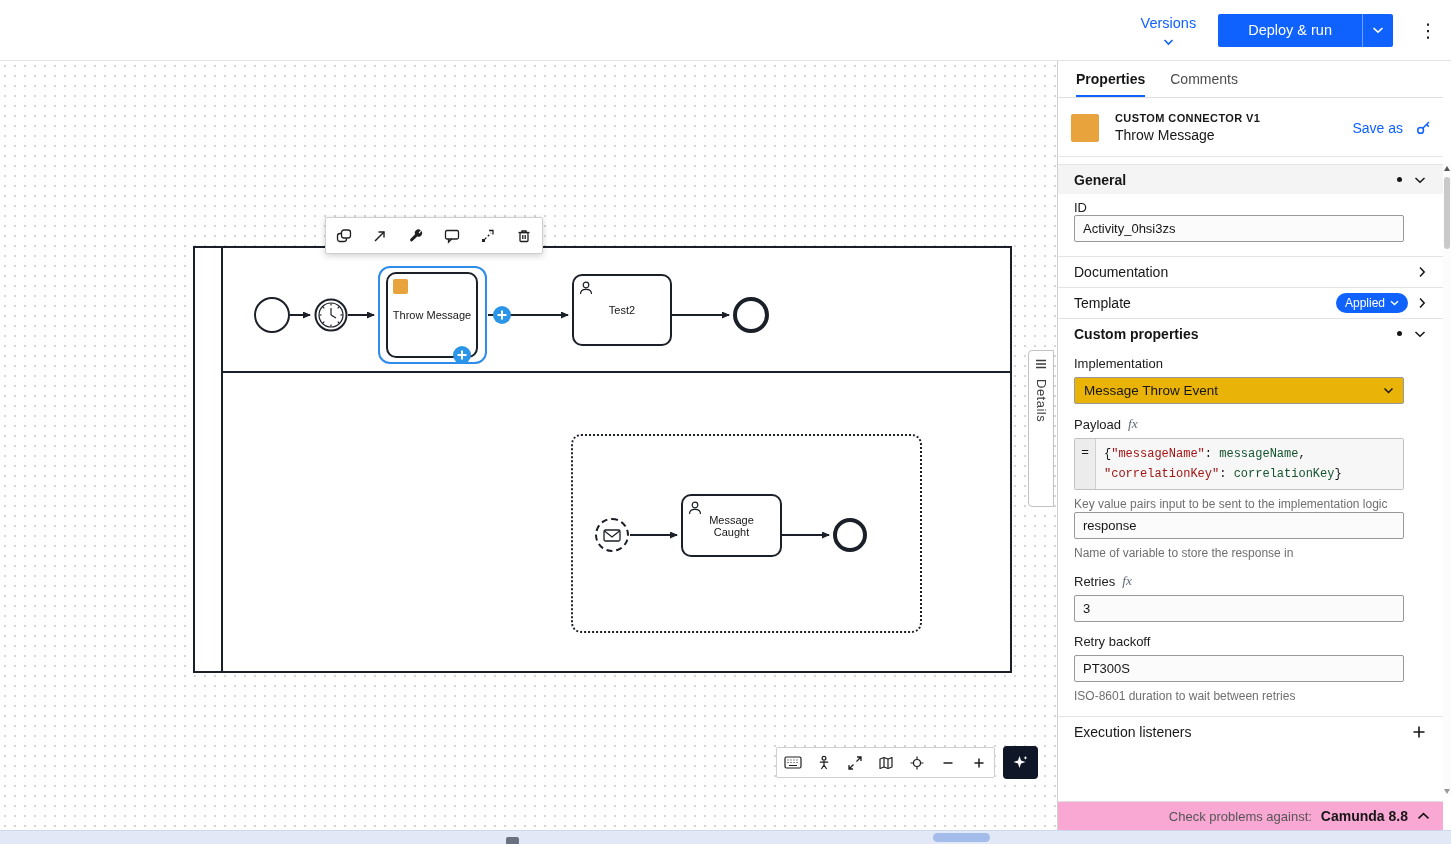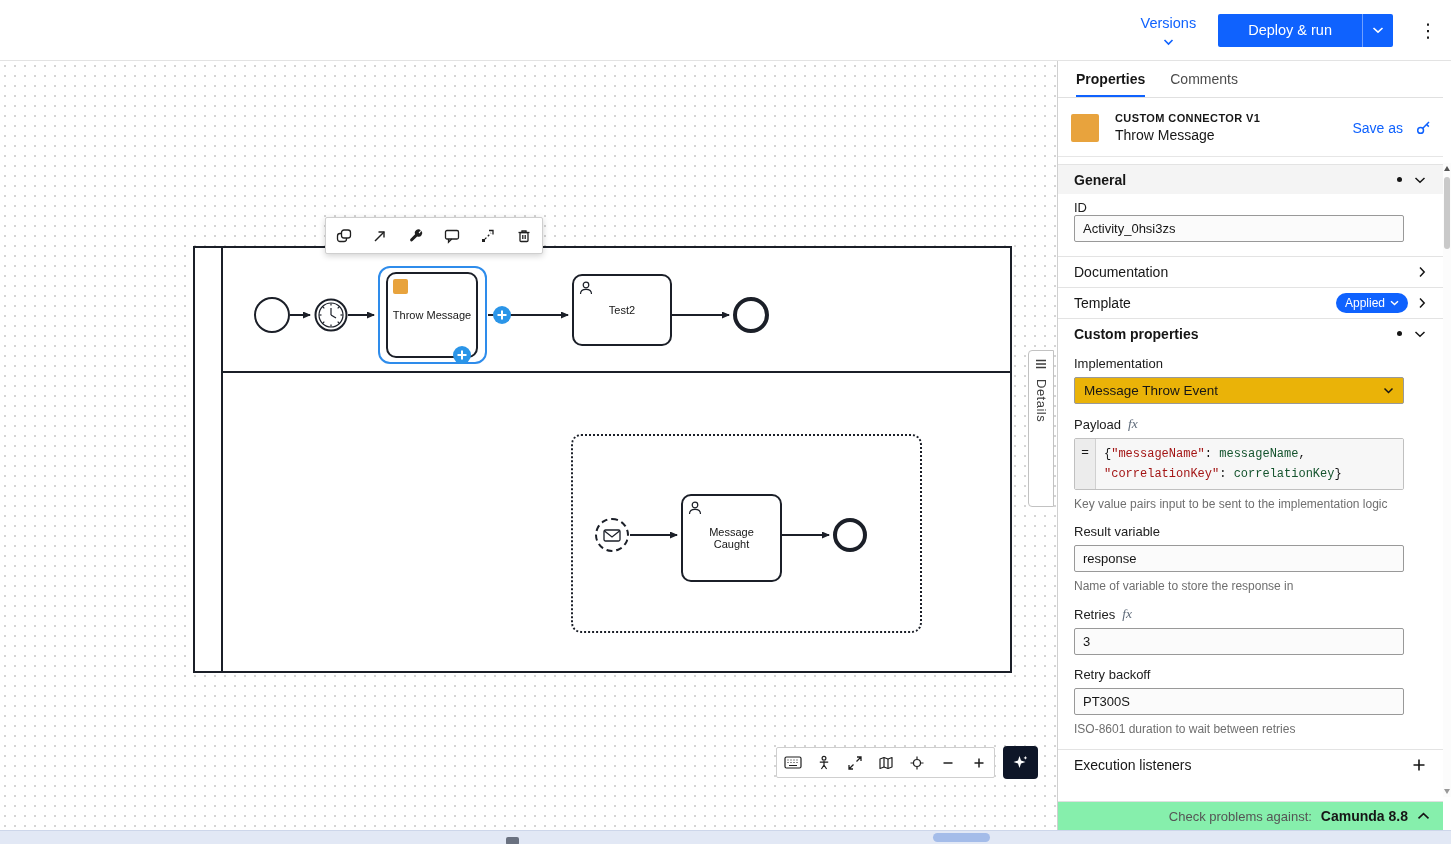--- a/index.html
+++ b/index.html
@@ -99,21 +99,21 @@
     cursor:pointer; }
   .feel-editor { display:flex; width:330px; border:1px solid #c0c0c0; border-radius:2px; overflow:hidden; }
   .feel-gutter { width:21px; background:#ececec; border-right:1px solid #d0d0d0; font-size:13px;
     display:flex; justify-content:center; padding-top:5px; }
   .feel-code { flex:1; background:#f7f7f7; padding:5px 8px;
     font-family:"Liberation Mono", monospace; font-size:12px; line-height:20px; }
   .code-line { white-space:pre; }
   .tok.p { color:#161616; } .tok.k { color:#a31515; } .tok.v { color:#14532d; }
   .help { font-size:12px; color:#6f6f6f; line-height:16px; margin-top:6px; width:330px; }
   .plus-btn { background:none; border:none; cursor:pointer; display:flex; align-items:center; }
-  .panel-footer { position:absolute; left:0; right:0; bottom:0; height:29px; background:#86efac;
+  .panel-footer { position:absolute; left:0; right:0; bottom:0; height:29px; background:#f9a8d4;
     border-top:1px solid #e0e0e0; display:flex; align-items:center; justify-content:flex-end;
     gap:9px; padding:0 13px; }
   .check-label { font-size:13px; color:#555; }
   .engine { font-size:14px; font-weight:bold; cursor:pointer; }
 
   
   .v-scrollbar { position:absolute; left:1443px; top:163px; width:8px; height:634px; background:#fcfcfc; }
   .v-thumb { position:absolute; left:1px; top:14px; width:6px; height:72px; background:#c9c9c9;
     border-radius:3px; cursor:pointer; }
   .arr { position:absolute; left:1px; width:0; height:0; border-left:3px solid transparent;
@@ -228,21 +228,21 @@
 
     <div class="bpmn-event end" style="left:733px; top:236px; width:36px; height:36px;"></div>
 
     <div class="bpmn-event dashed" style="left:595px; top:457px; width:34px; height:34px;">
       <svg width="18" height="13">
         <rect x="1" y="1" width="16" height="11" rx="1.5" fill="none" stroke="#1b1f28" stroke-width="1.3"></rect>
         <path d="M1.5,2 L9,8 L16.5,2" fill="none" stroke="#1b1f28" stroke-width="1.3"></path>
       </svg>
     </div>
 
-    <div class="task" style="left:681px; top:433px; width:101px; height:88px;">
+    <div class="task" style="left:681px; top:433px; width:101px; height:63px;">
       <svg class="corner" width="14" height="14">
         <circle cx="7" cy="4" r="2.8" fill="none" stroke="#1b1f28" stroke-width="1.2"></circle>
         <path d="M1.5,13 C1.5,9.2 4,8.4 7,8.4 C10,8.4 12.5,9.2 12.5,13" fill="none" stroke="#1b1f28" stroke-width="1.2"></path>
       </svg>
       <span class="task-label narrow-label">Message Caught</span>
     </div>
 
     <div class="bpmn-event end" style="left:833px; top:457px; width:34px; height:34px;"></div>
 
     <div class="context-pad">
@@ -426,23 +426,20 @@
       </div>
       <div class="feel-editor">
         <div class="feel-gutter">=</div>
         <div class="feel-code">
           <div class="code-line"><span class="tok p">{</span><span class="tok k">"messageName"</span><span class="tok p">: </span><span class="tok v">messageName</span><span class="tok p">,</span></div>
           <div class="code-line"><span class="tok k">"correlationKey"</span><span class="tok p">: </span><span class="tok v">correlationKey</span><span class="tok p">}</span></div>
         </div>
       </div>
       <div class="help">Key value pairs input to be sent to the implementation logic</div>
 
-      <div class="label-row">
-        <span class="field-label">Result variable</span>
-      </div>
       <input class="text-input" value="response" style="">
       <div class="help">Name of variable to store the response in</div>
 
       <div class="label-row">
         <span class="field-label">Retries</span>
         <span class="fx">fx</span>
       </div>
       <input class="text-input" value="3" style="">
 
       <div class="label-row">

